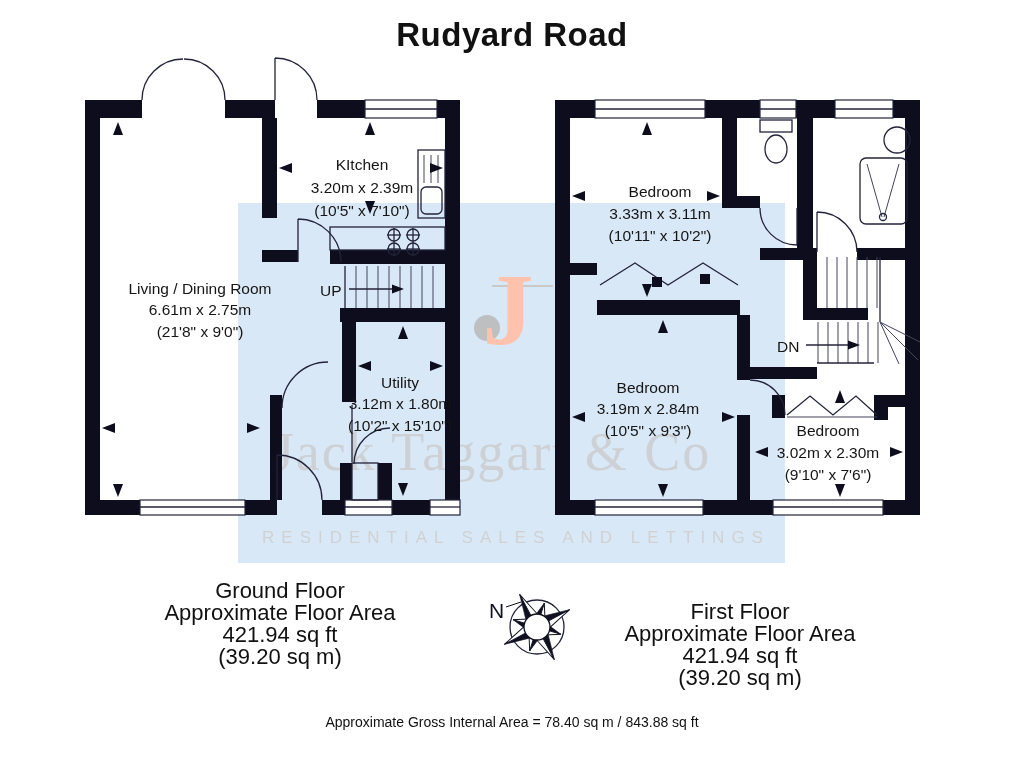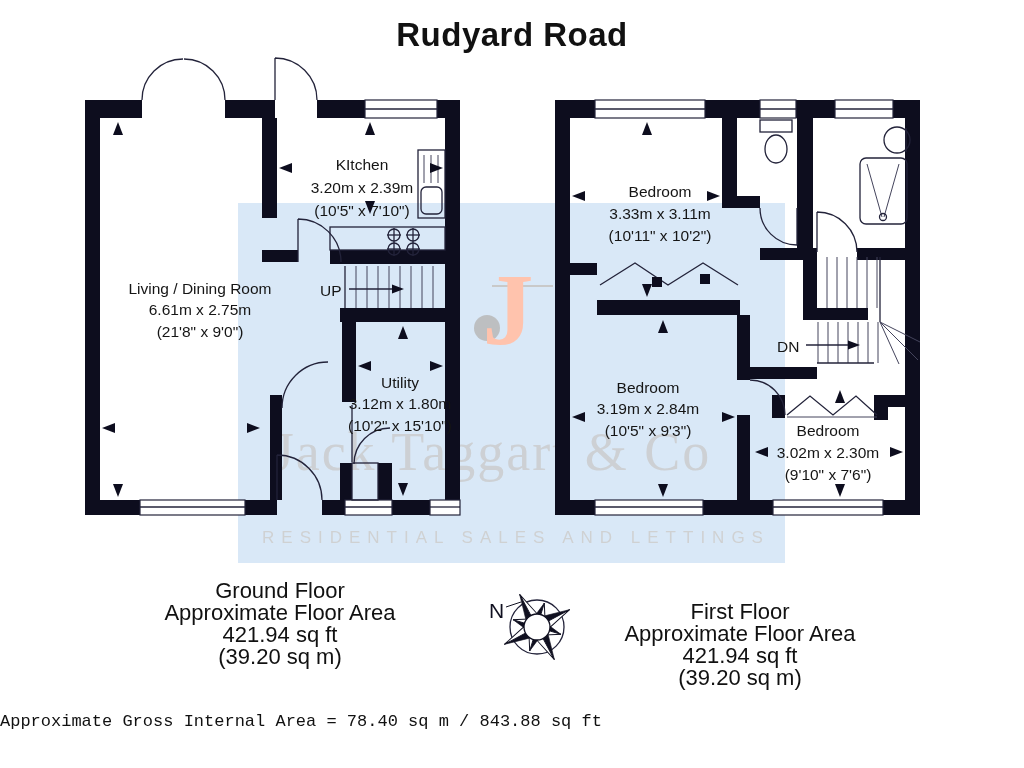--- a/index.html
+++ b/index.html
@@ -4,22 +4,22 @@
 <style>
   html,body{margin:0;padding:0;background:#ffffff;}
   #stage{position:relative;width:1024px;height:768px;background:#ffffff;overflow:hidden;
          font-family:"Liberation Sans",sans-serif;color:#111;}
   #plan-svg{position:absolute;left:0;top:0;}
   .title{position:absolute;top:0;left:0;width:1024px;text-align:center;
          font-size:33px;font-weight:bold;letter-spacing:0.5px;padding-top:16px;}
   .caption{position:absolute;width:320px;text-align:center;font-size:22px;line-height:22px;}
   .caption-ground{left:120px;top:580px;}
   .caption-first{left:580px;top:580px;margin-top:21px;}
-  .footer{position:absolute;top:710px;left:0;width:1024px;
-          font-size:17px;line-height:24px;font-family:Liberation Mono, monospace;}
+  .footer{position:absolute;top:710px;left:0;width:1024px;text-align:center;
+          font-size:14px;line-height:24px;}
   
   .wall{fill:#0d0d1e;stroke:none;}
   .thin{fill:none;stroke:#23233a;stroke-width:1.3;}
   .thin-lt{fill:none;stroke:#44445c;stroke-width:1;}
   .win{fill:#ffffff;stroke:#23233a;stroke-width:1.2;}
   .arrowhead{fill:#0d0d1e;}
   .room-label{font-size:15.5px;fill:#151515;text-anchor:middle;font-family:"Liberation Sans",sans-serif;}
   .stair-label{font-size:15.5px;fill:#151515;font-family:"Liberation Sans",sans-serif;}
   .wm-tint{fill:#d9e8f7;}
   .wm-name{font-family:"Liberation Serif",serif;font-size:54px;fill:#c9c9c9;text-anchor:middle;letter-spacing:2px;}

